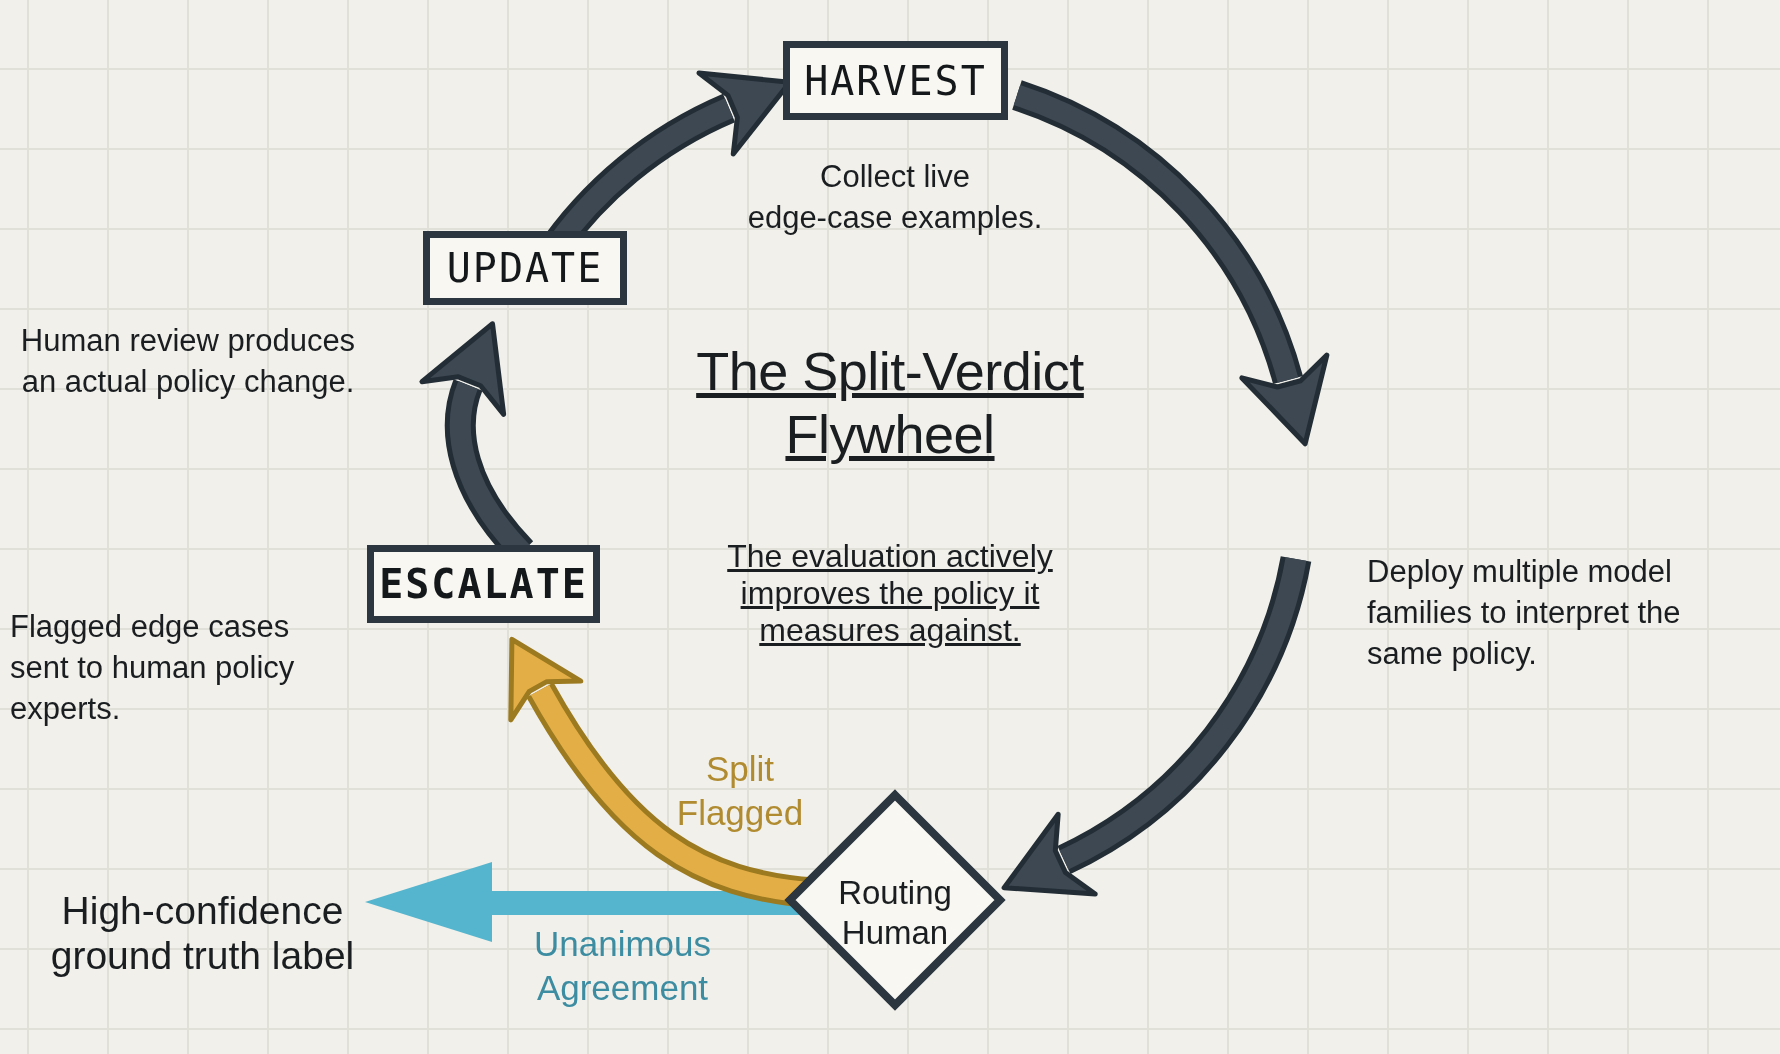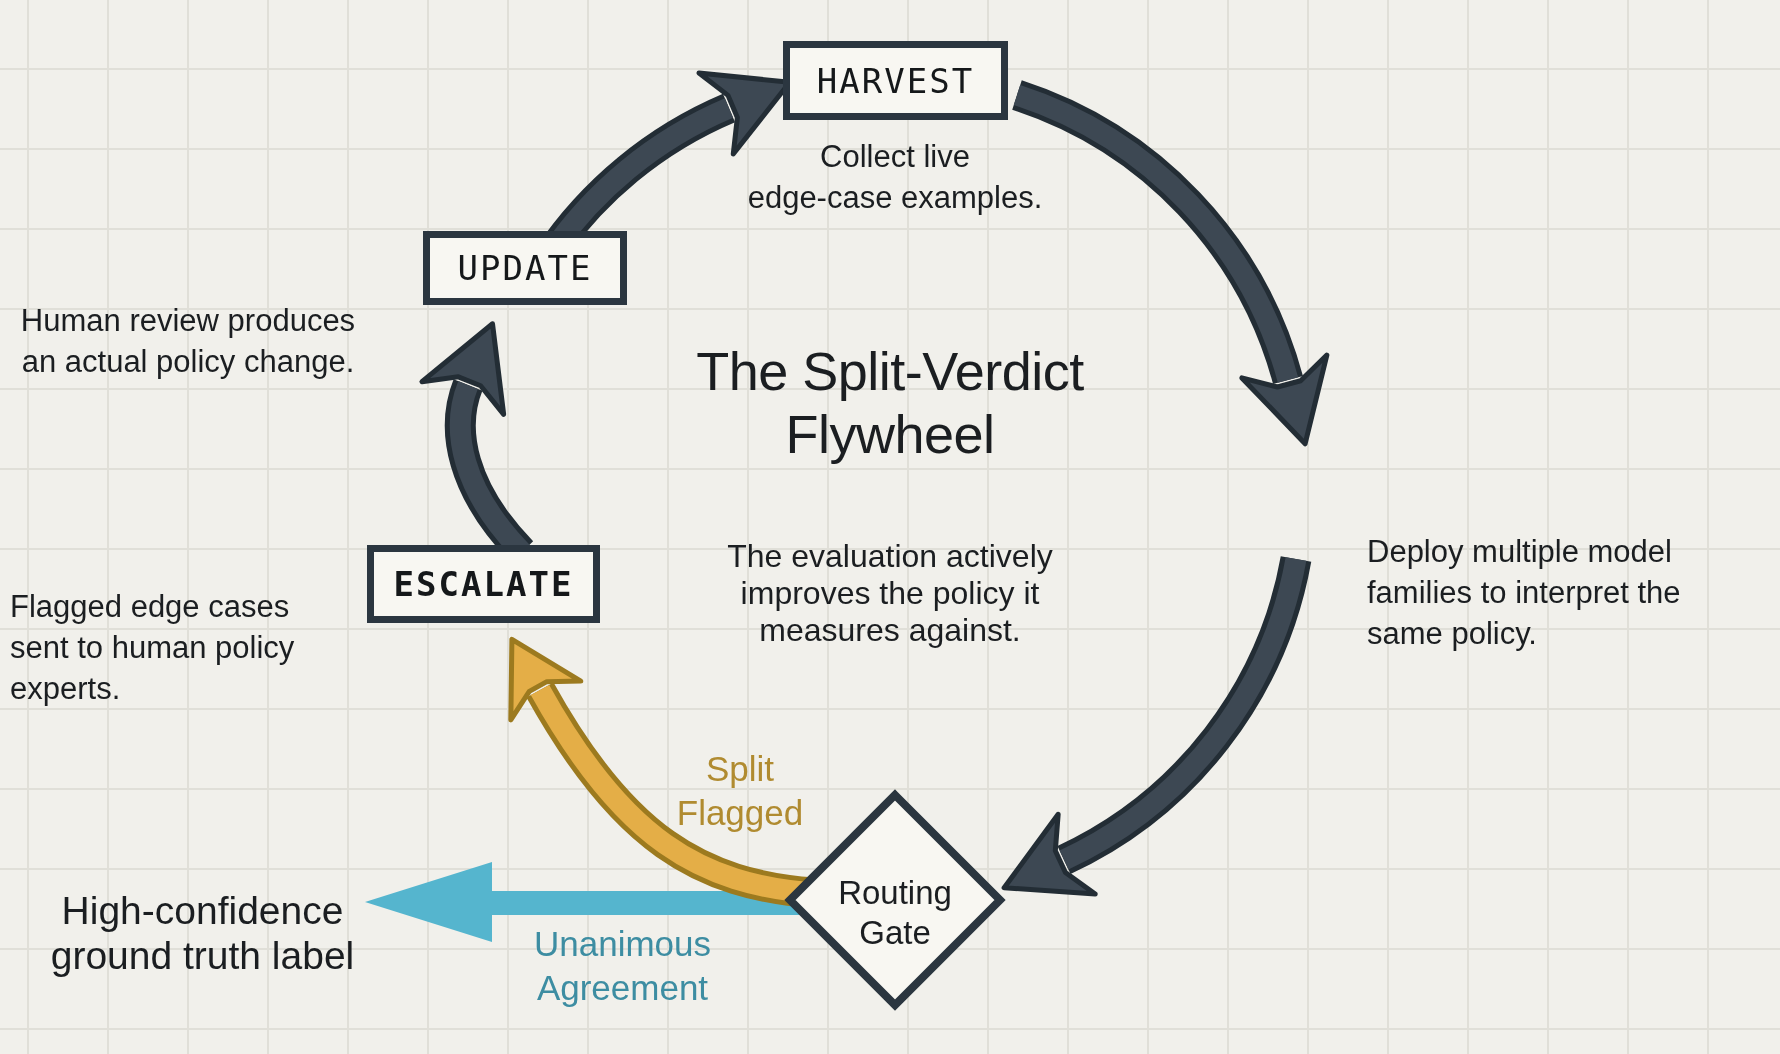--- a/index.html
+++ b/index.html
@@ -15,24 +15,24 @@
     color:#1b1e21;
   }
   .layer{position:absolute;left:0;top:0;z-index:1;}
   .abs{position:absolute;z-index:2;white-space:pre-line;}
 
   .node{
     position:absolute;z-index:3;
     background:#f8f7f2;border:7px solid #2b3640;
     display:flex;align-items:center;justify-content:center;
     font-family:"DejaVu Sans Mono","Liberation Mono",monospace;
-    font-size:34px;letter-spacing:2px;color:#15181a;
+    font-size:40px;letter-spacing:2px;color:#15181a;
     box-sizing:border-box;
   }
-  .caption{font-size:31px;line-height:41px;color:#1b1e21;}
+  .caption{font-size:31px;line-height:41px;color:#1b1e21;margin-top:20px;}
   .center-block{text-align:center;}
   .big-title{font-size:54px;line-height:63px;font-weight:500;letter-spacing:-0.5px;}
   .subtitle{font-size:32px;line-height:37px;margin-top:54px;}
   .gate-label{font-size:33px;line-height:40px;text-align:center;z-index:3;}
   .gold-label{font-size:35px;line-height:44px;font-weight:500;color:#b08b30;text-align:center;}
   .teal-label{font-size:35px;line-height:44px;font-weight:500;color:#3d8da2;text-align:center;}
   .out-label{font-size:39px;line-height:45px;text-align:center;margin-top:32px;}
 </style>
 </head>
 <body>
@@ -79,37 +79,37 @@
   </svg>
 
   <div class="node" style="left:783px;top:41px;width:225px;height:79px;">HARVEST</div>
 
   <div class="node" style="left:423px;top:231px;width:204px;height:74px;">UPDATE</div>
 
 
   <div class="node" style="left:367px;top:545px;width:233px;height:78px;font-weight:bold;">ESCALATE</div>
 
   <div class="abs gate-label" style="left:795px;top:873px;width:200px;">Routing
-Gate</div>
+Human</div>
 
   <div class="abs caption center-block" style="left:645px;top:136px;width:500px;">Collect live
 edge-case examples.</div>
 
   <div class="abs caption center-block" style="left:18px;top:300px;width:340px;">Human review produces
 an actual policy change.</div>
 
   <div class="abs caption" style="left:1367px;top:531px;width:400px;">Deploy multiple model
 families to interpret the
 same policy.</div>
 
   <div class="abs caption" style="left:10px;top:586px;width:352px;text-align:left;">Flagged edge cases
 sent to human policy
 experts.</div>
 
-  <div class="abs center-block" style="left:590px;top:322px;width:600px;">
+  <div class="abs center-block" style="left:590px;top:322px;width:600px;text-decoration:underline;">
     <div class="big-title">The Split-Verdict
 Flywheel</div>
     <div class="subtitle">The evaluation actively
 improves the policy it
 measures against.</div>
   </div>
 
   <div class="abs gold-label" style="left:615px;top:747px;width:250px;">Split
 Flagged</div>
 

